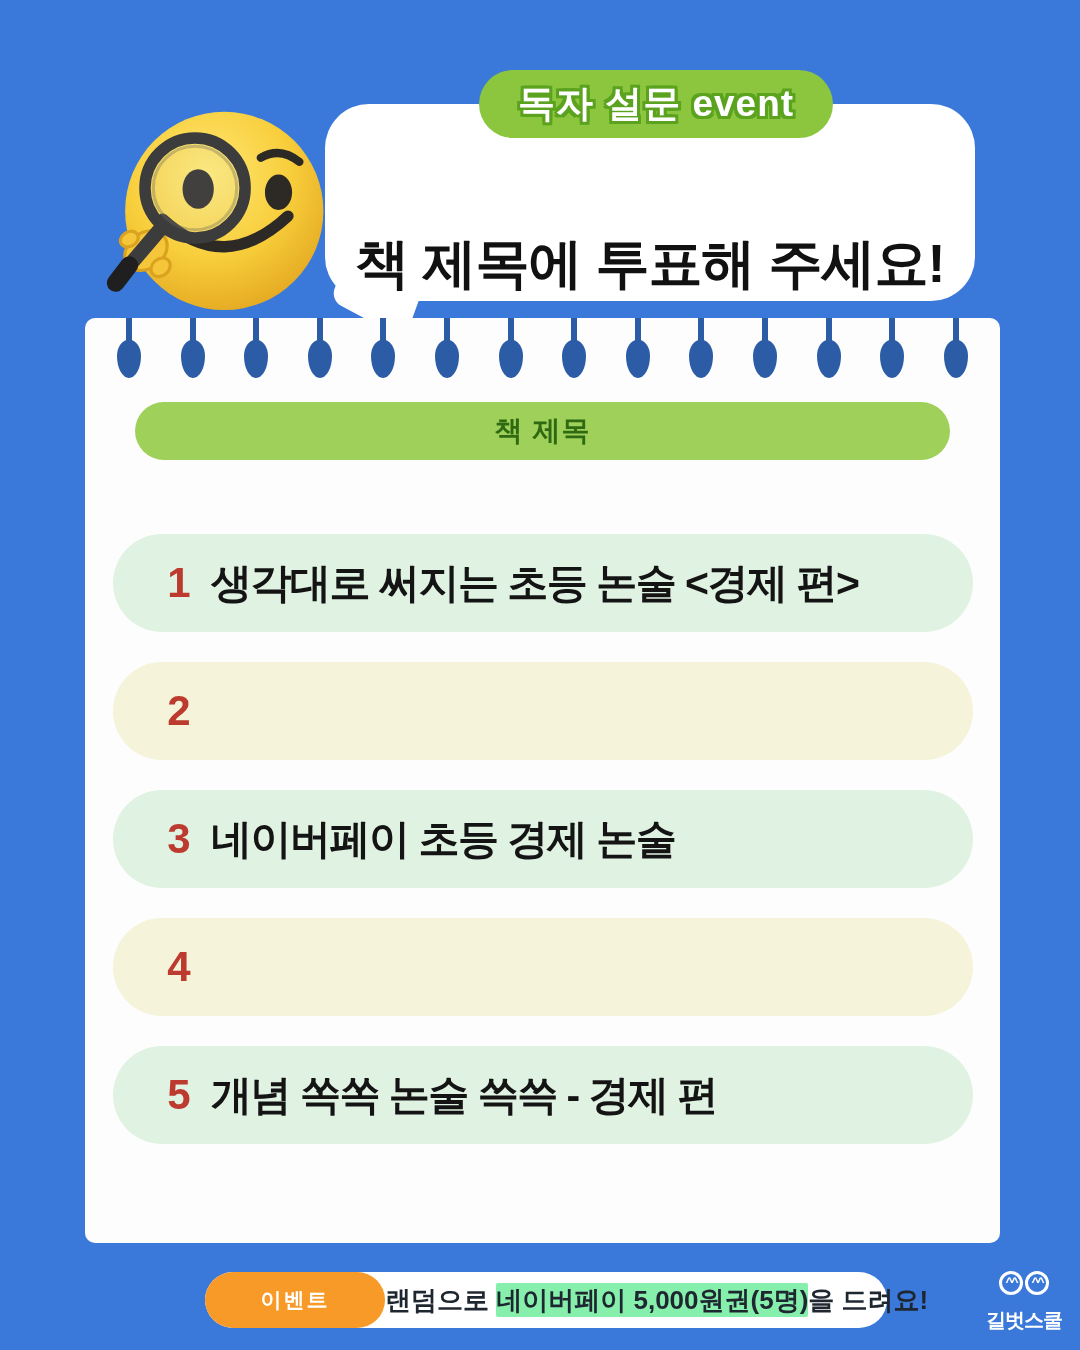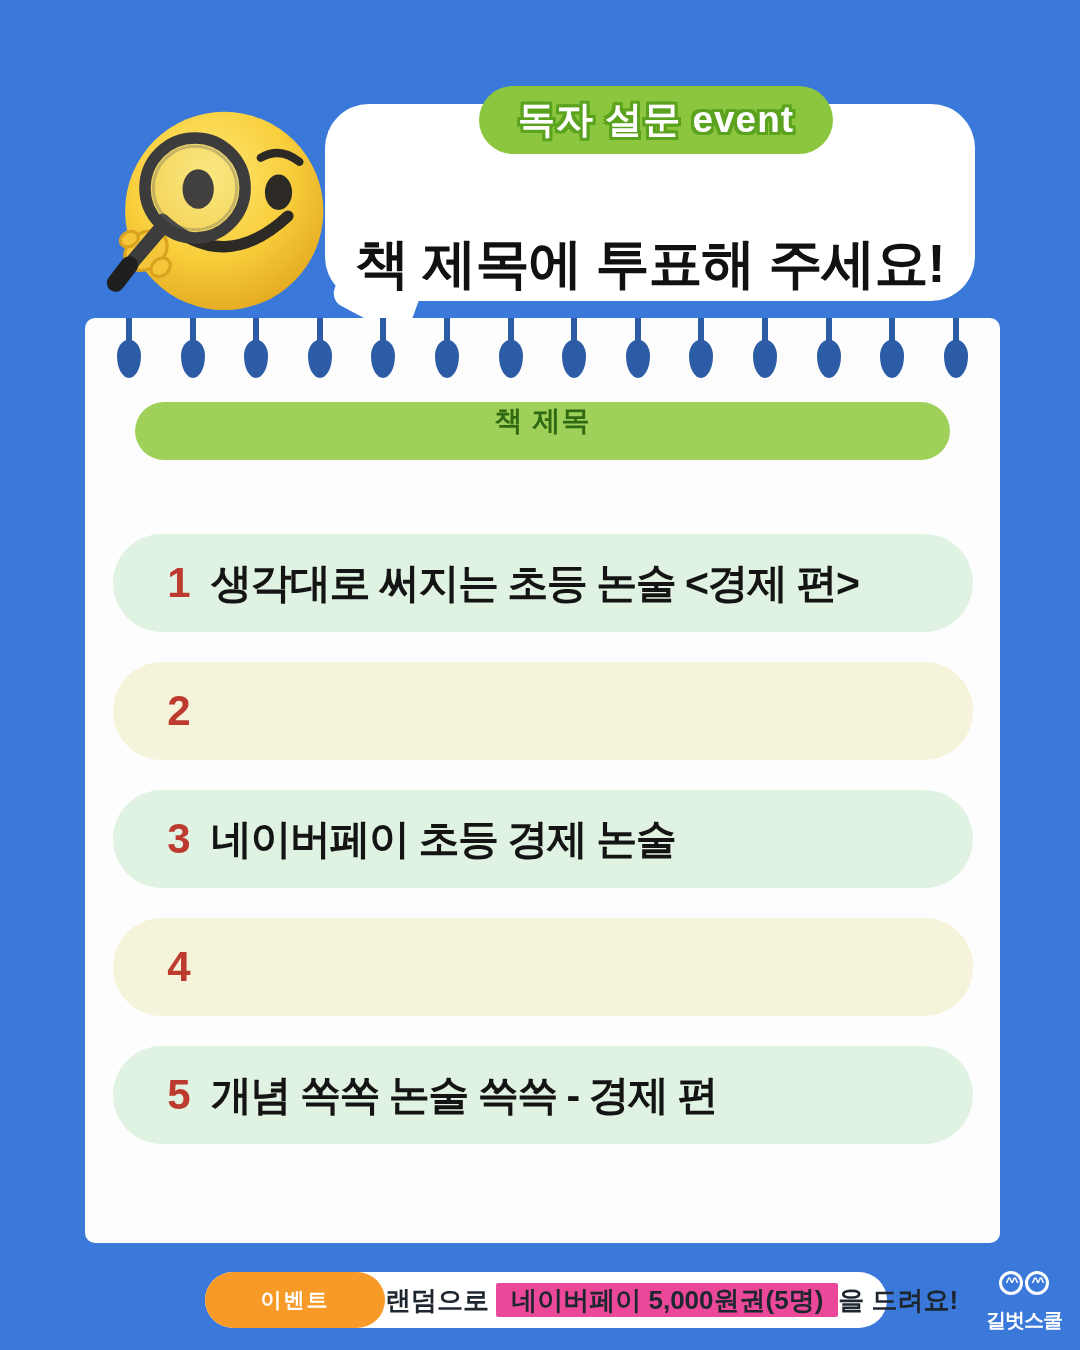--- a/index.html
+++ b/index.html
@@ -3,21 +3,21 @@
 <meta charset="utf-8">
 <style>
   html,body{margin:0;padding:0;}
   body{
     width:1080px;height:1350px;position:relative;overflow:hidden;
     background:#3A79DA;
     font-family:"Liberation Sans","DejaVu Sans",sans-serif;
   }
   
   .badge-pill{
-    position:absolute;left:479px;top:86px;width:354px;height:68px;
+    position:absolute;left:479px;top:70px;width:354px;height:68px;
     background:#8CC63F;border-radius:34px;z-index:4;
     display:flex;align-items:center;justify-content:center;
   }
   .badge-pill span{
     font-size:37px;font-weight:900;color:#ffffff;letter-spacing:1px;
     text-shadow:-3px -3px 0 #5BA31E,3px -3px 0 #5BA31E,-3px 3px 0 #5BA31E,
                  3px 3px 0 #5BA31E,-3px 0 0 #5BA31E,3px 0 0 #5BA31E,
                  0 -3px 0 #5BA31E,0 3px 0 #5BA31E;
   }
   .bubble{
@@ -49,21 +49,21 @@
     content:"";position:absolute;left:50%;top:0;transform:translateX(-50%);
     width:6px;height:34px;background:#2B5CA5;
   }
   .pin::after{
     content:"";position:absolute;left:0;top:22px;width:24px;height:38px;
     background:#2B5CA5;border-radius:46% 46% 50% 50% / 42% 42% 58% 58%;
   }
   .board-title-pill{
     position:absolute;left:50px;top:84px;width:815px;height:58px;
     background:#9FD05A;border-radius:29px;
-    display:flex;align-items:flex-start;justify-content:center;
+    display:flex;align-items:center;justify-content:center;
   }
   .board-title-pill span{font-size:28px;font-weight:700;color:#2F6A12;letter-spacing:1px;}
   .rows{position:absolute;left:28px;top:216px;width:860px;}
   .row{
     height:98px;border-radius:49px;margin-bottom:30px;
     display:flex;align-items:center;padding:0 34px;box-sizing:border-box;
   }
   .row.mint{background:#E0F2E2;}
   .row.cream{background:#F5F3D9;}
   .row .num{
@@ -82,21 +82,21 @@
   }
   .event-badge{
     flex:0 0 auto;width:180px;height:56px;background:#F79A28;border-radius:28px;
     display:flex;align-items:center;justify-content:center;
   }
   .event-badge span{font-size:21px;font-weight:800;color:#ffffff;letter-spacing:2px;}
   .event-text{
     flex:1;text-align:center;font-size:26px;font-weight:700;color:#1E2630;
     white-space:nowrap;padding-right:14px;
   }
-  .event-text .hl{background:#ec4899;padding:2px 15px;border-radius:2px;}
+  .event-text .hl{background:#86efac;padding:2px 0;border-radius:2px;}
   .logo{
     position:absolute;right:18px;bottom:16px;z-index:2;
     display:flex;flex-direction:column;align-items:center;color:#ffffff;
   }
   .logo-eyes{display:flex;gap:2px;}
   .logo-eye{
     width:24px;height:24px;border:3px solid #ffffff;border-radius:50%;
     display:flex;align-items:center;justify-content:center;
     font-size:13px;font-weight:900;letter-spacing:-2px;line-height:1;
     padding-bottom:4px;box-sizing:border-box;

